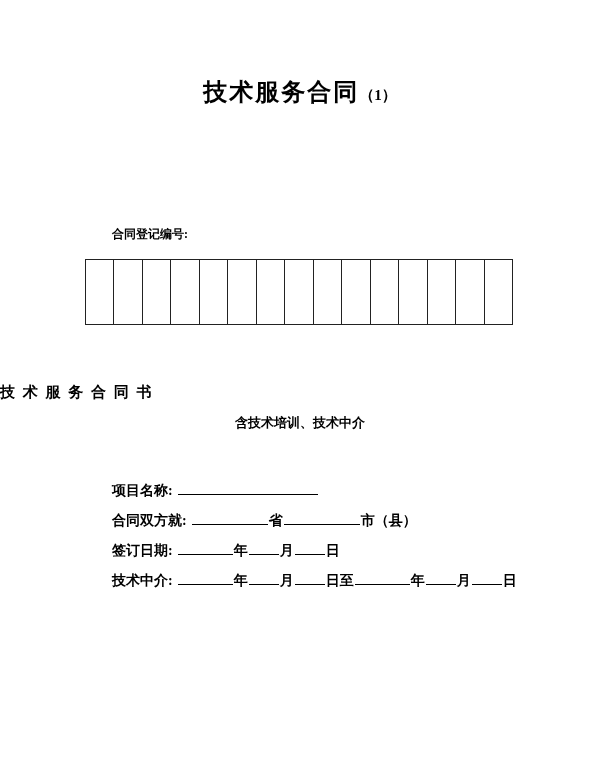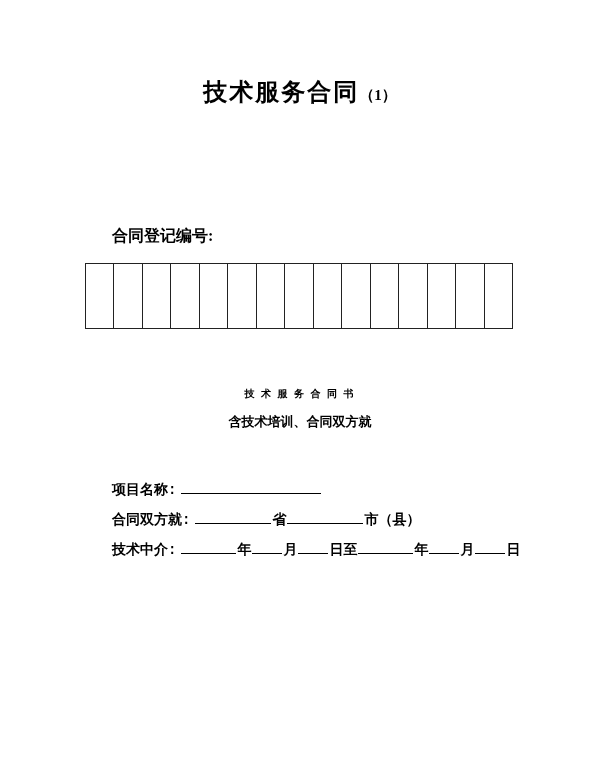--- a/index.html
+++ b/index.html
@@ -24,62 +24,61 @@
     font-size: 24px;
     font-weight: bold;
     letter-spacing: 2px;
   }
   .title-num {
     font-size: 15px;
     letter-spacing: 0;
   }
   .reg-label {
     margin: 118px 0 0 112px;
-    font-size: 16px;
+    font-size: 12px;
     font-weight: bold;
   }
   .reg-grid {
     display: flex;
     margin: 16px 0 0 85px;
     width: 428px;
     height: 66px;
     border: 1px solid #222222;
     box-sizing: border-box;
     background: #ffffff;
   }
   .reg-cell {
     flex: 1 1 0;
     border-right: 1px solid #222222;
   }
   .reg-cell:last-child {
     border-right: none;
   }
   .heading {
     margin-top: 58px;
-    text-align: center;
-    font-size: 10px;
+    text-align: left;
+    font-size: 15px;
     font-weight: bold;
     letter-spacing: 2px;
   }
   .subheading {
     margin-top: 12px;
     text-align: center;
     font-size: 13px;
     font-weight: bold;
   }
   .form {
     margin: 44px 0 0 112px;
     font-size: 14px;
     font-weight: bold;
   }
   .line {
     height: 30px;
     line-height: 30px;
     white-space: nowrap;
-    font-family: Liberation Mono, monospace;
   }
   .lbl {
     margin-right: 4px;
   }
   .blank {
     display: inline-block;
     height: 15px;
     border-bottom: 1px solid #000000;
     vertical-align: baseline;
     margin: 0 1px;
@@ -118,34 +117,37 @@
       <div class="reg-cell"></div>
       <div class="reg-cell"></div>
       <div class="reg-cell"></div>
       <div class="reg-cell"></div>
       <div class="reg-cell"></div>
       <div class="reg-cell"></div>
       <div class="reg-cell"></div>
     </div>
 
   <div class="heading">技 术 服 务 合 同 书</div>
-  <div class="subheading">含技术培训、合同双方就</div>
+  <div class="subheading">含技术培训、技术中介</div>
 
   <div class="form">
 
     <div class="line">
       <span class="lbl">项目名称:</span><span class="blank w140"></span>
     </div>
 
 
 
     <div class="line">
       <span class="lbl">合同双方就:</span><span class="blank w76"></span><span>省</span><span class="blank w76"></span><span>市（县）</span>
     </div>
 
+    <div class="line">
+      <span class="lbl">签订日期:</span><span class="blank w55"></span><span>年</span><span class="blank w30"></span><span>月</span><span class="blank w30"></span><span>日</span>
+    </div>
 
     <div class="line">
       <span class="lbl">技术中介:</span><span class="blank w55"></span><span>年</span><span class="blank w30"></span><span>月</span><span class="blank w30"></span><span>日至</span><span class="blank w55"></span><span>年</span><span class="blank w30"></span><span>月</span><span class="blank w30"></span><span>日</span>
     </div>
 
   </div>
 
 
 </div>
 

